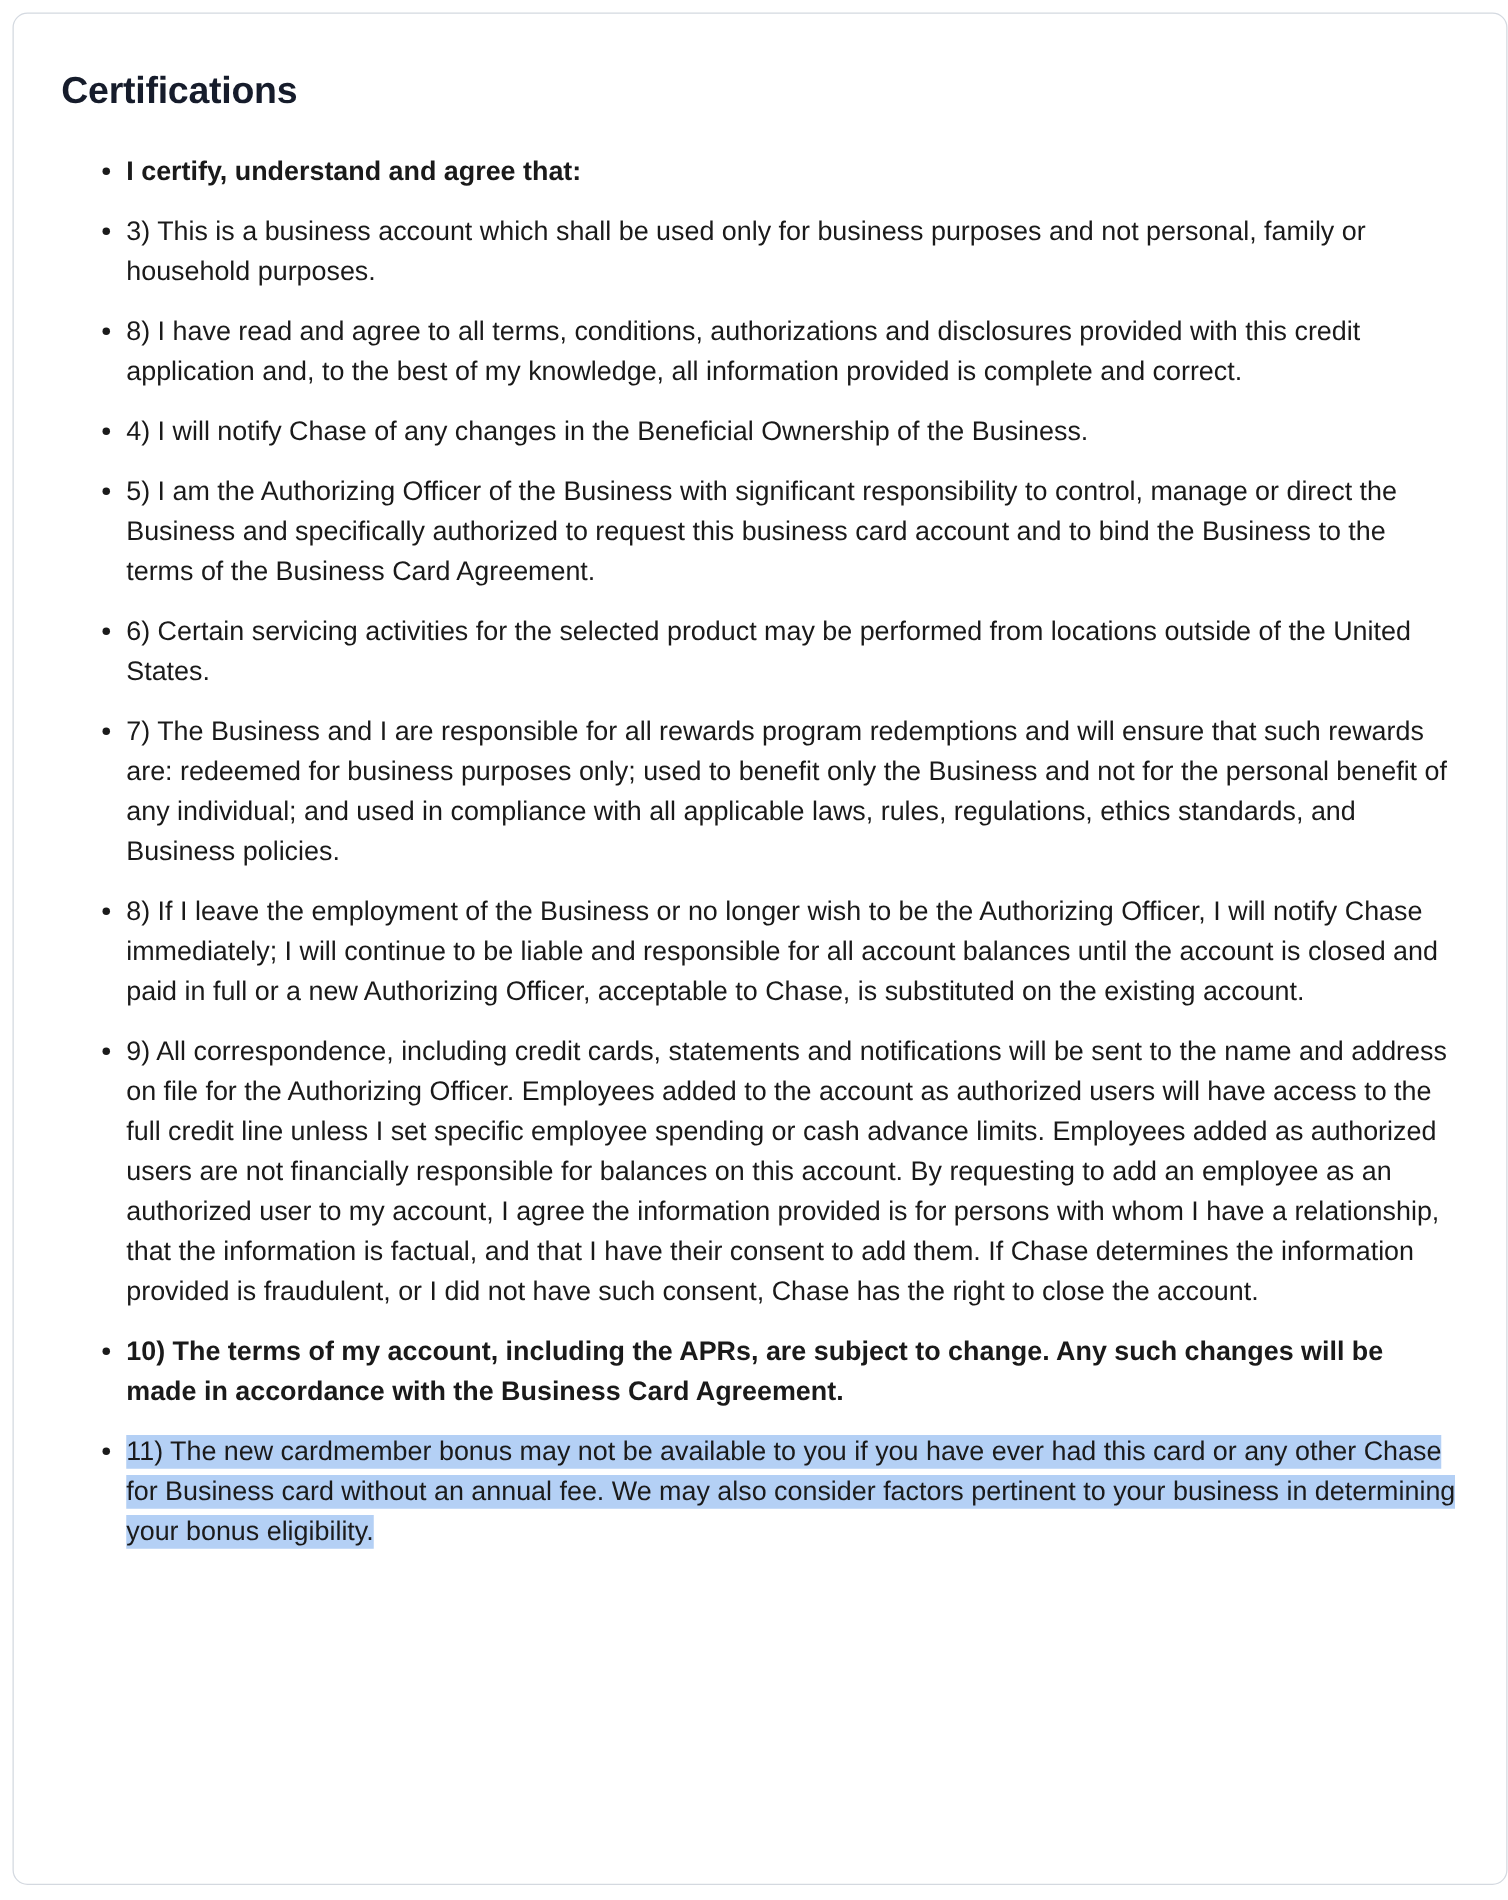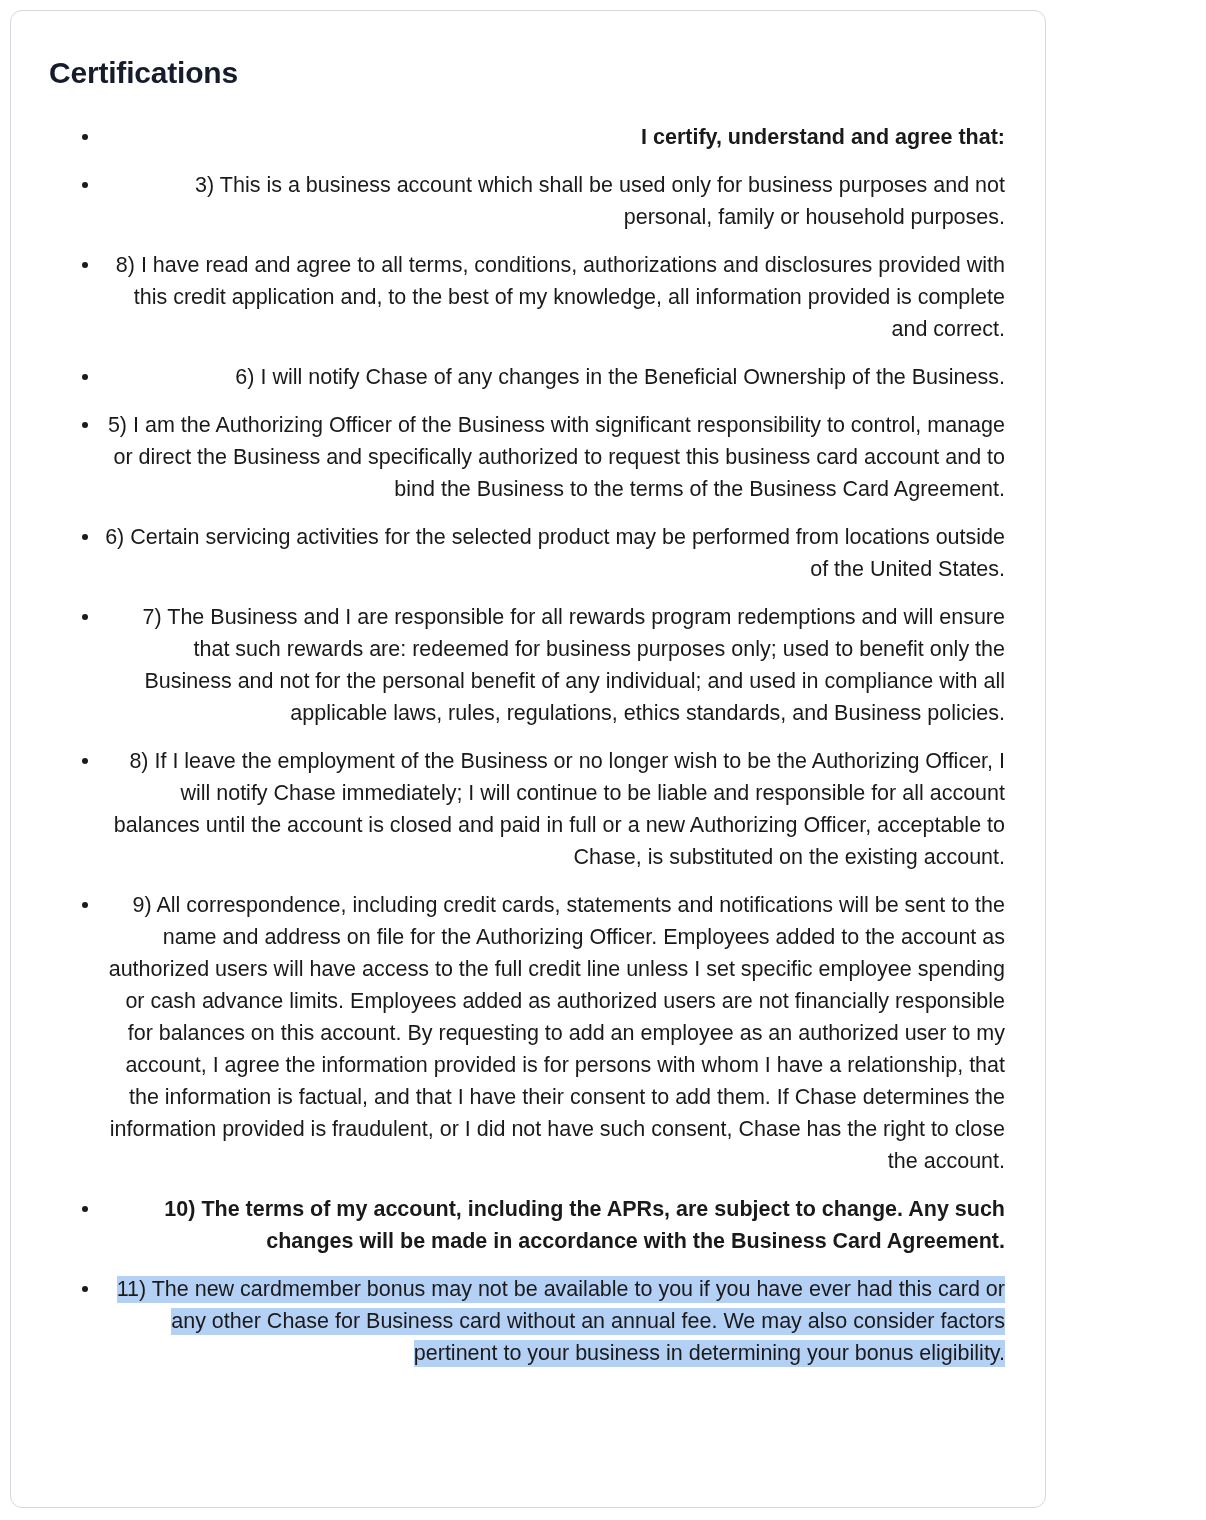--- a/index.html
+++ b/index.html
@@ -10,21 +10,21 @@
   body {
     width: 1206px;
     height: 1520px;
     font-family: "Liberation Sans", sans-serif;
     -webkit-font-smoothing: antialiased;
   }
   .card {
     position: absolute;
     left: 10px;
     top: 10px;
-    width: 1036px;
+    width: 1196px;
     height: 1498px;
     box-sizing: border-box;
     background: #ffffff;
     border: 1px solid #d4d9e0;
     border-radius: 12px;
     overflow: hidden;
   }
   .page-title {
     margin: 0;
     padding: 44px 0 0 38px;
@@ -39,21 +39,21 @@
     margin: 0;
     padding: 30px 40px 0 40px;
   }
   .cert-item {
     position: relative;
     padding-left: 50px;
     margin-bottom: 16px;
     font-size: 21.5px;
     line-height: 32px;
     color: #1a1a1a;
-    text-align: right;
+    text-align: left;
   }
   .cert-item::before {
     content: "";
     position: absolute;
     left: 31px;
     top: 13px;
     width: 6px;
     height: 6px;
     border-radius: 50%;
     background: #1a1a1a;
@@ -73,21 +73,21 @@
 </style>
 </head>
 <body>
 
 <div class="card">
   <h1 class="page-title">Certifications</h1>
   <ul class="cert-list">
       <li class="cert-item bold"><span class="txt">I certify, understand and agree that:</span></li>
       <li class="cert-item"><span class="txt">3) This is a business account which shall be used only for business purposes and not personal, family or household purposes.</span></li>
       <li class="cert-item"><span class="txt">8) I have read and agree to all terms, conditions, authorizations and disclosures provided with this credit application and, to the best of my knowledge, all information provided is complete and correct.</span></li>
-      <li class="cert-item"><span class="txt">6) I will notify Chase of any changes in the Beneficial Ownership of the Business.</span></li>
+      <li class="cert-item"><span class="txt">4) I will notify Chase of any changes in the Beneficial Ownership of the Business.</span></li>
       <li class="cert-item"><span class="txt">5) I am the Authorizing Officer of the Business with significant responsibility to control, manage or direct the Business and specifically authorized to request this business card account and to bind the Business to the terms of the Business Card Agreement.</span></li>
       <li class="cert-item"><span class="txt">6) Certain servicing activities for the selected product may be performed from locations outside of the United States.</span></li>
       <li class="cert-item"><span class="txt">7) The Business and I are responsible for all rewards program redemptions and will ensure that such rewards are: redeemed for business purposes only; used to benefit only the Business and not for the personal benefit of any individual; and used in compliance with all applicable laws, rules, regulations, ethics standards, and Business policies.</span></li>
       <li class="cert-item"><span class="txt">8) If I leave the employment of the Business or no longer wish to be the Authorizing Officer, I will notify Chase immediately; I will continue to be liable and responsible for all account balances until the account is closed and paid in full or a new Authorizing Officer, acceptable to Chase, is substituted on the existing account.</span></li>
       <li class="cert-item"><span class="txt">9) All correspondence, including credit cards, statements and notifications will be sent to the name and address on file for the Authorizing Officer. Employees added to the account as authorized users will have access to the full credit line unless I set specific employee spending or cash advance limits. Employees added as authorized users are not financially responsible for balances on this account. By requesting to add an employee as an authorized user to my account, I agree the information provided is for persons with whom I have a relationship, that the information is factual, and that I have their consent to add them. If Chase determines the information provided is fraudulent, or I did not have such consent, Chase has the right to close the account.</span></li>
       <li class="cert-item bold"><span class="txt">10) The terms of my account, including the APRs, are subject to change. Any such changes will be made in accordance with the Business Card Agreement.</span></li>
       <li class="cert-item highlight"><span class="txt">11) The new cardmember bonus may not be available to you if you have ever had this card or any other Chase for Business card without an annual fee. We may also consider factors pertinent to your business in determining your bonus eligibility.</span></li>
     </ul>
 </div>
 

